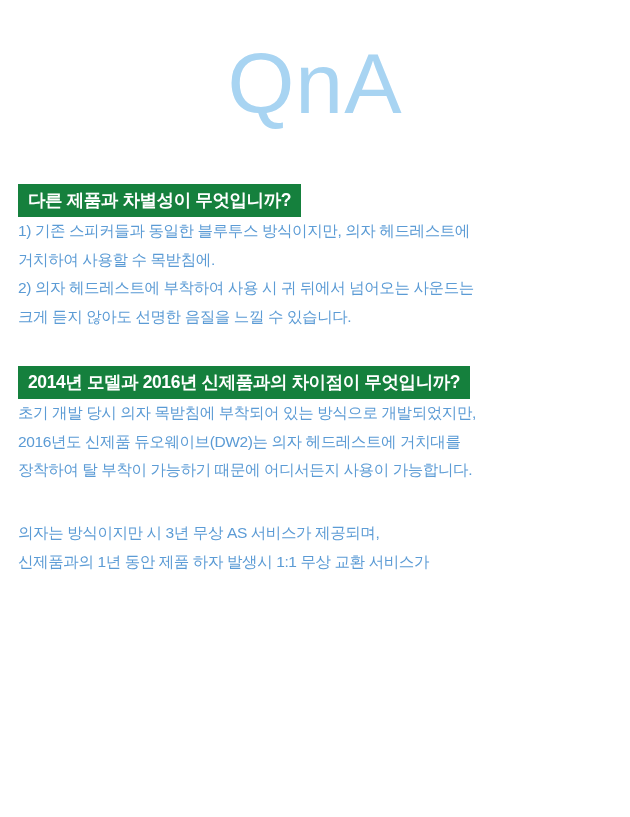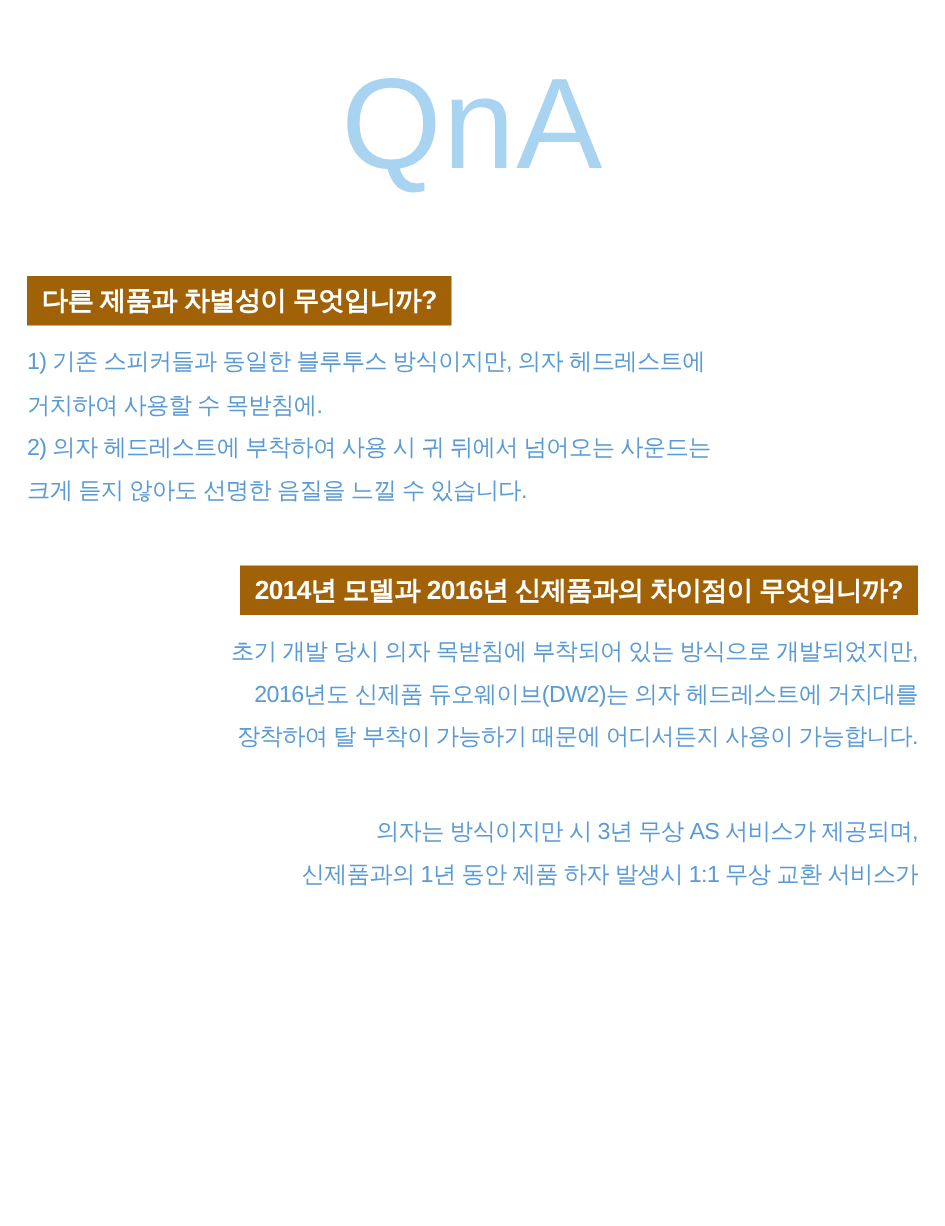--- a/index.html
+++ b/index.html
@@ -33,35 +33,33 @@
   }
   .qna-block {
     padding-left: 18px;
     padding-right: 18px;
   }
   .qna-block.first {
     margin-top: 58px;
   }
   .qna-block + .qna-block {
     margin-top: 34px;
-    text-align: right;
   }
   .q-bar {
     display: inline-block;
-    background: #a16207;
+    background: #15803d;
     color: #ffffff;
     font-weight: bold;
     font-size: 17.5px;
     line-height: 1.15;
     padding: 6px 10px 7px 10px;
     letter-spacing: -0.4px;
     white-space: nowrap;
   }
   .answer {
-    margin-top: 11px;
     color: #5b9bd5;
     font-size: 15.5px;
     line-height: 1.85;
     letter-spacing: -0.4px;
     font-weight: 500;
   }
   .answer .line {
     display: block;
     white-space: nowrap;
   }

